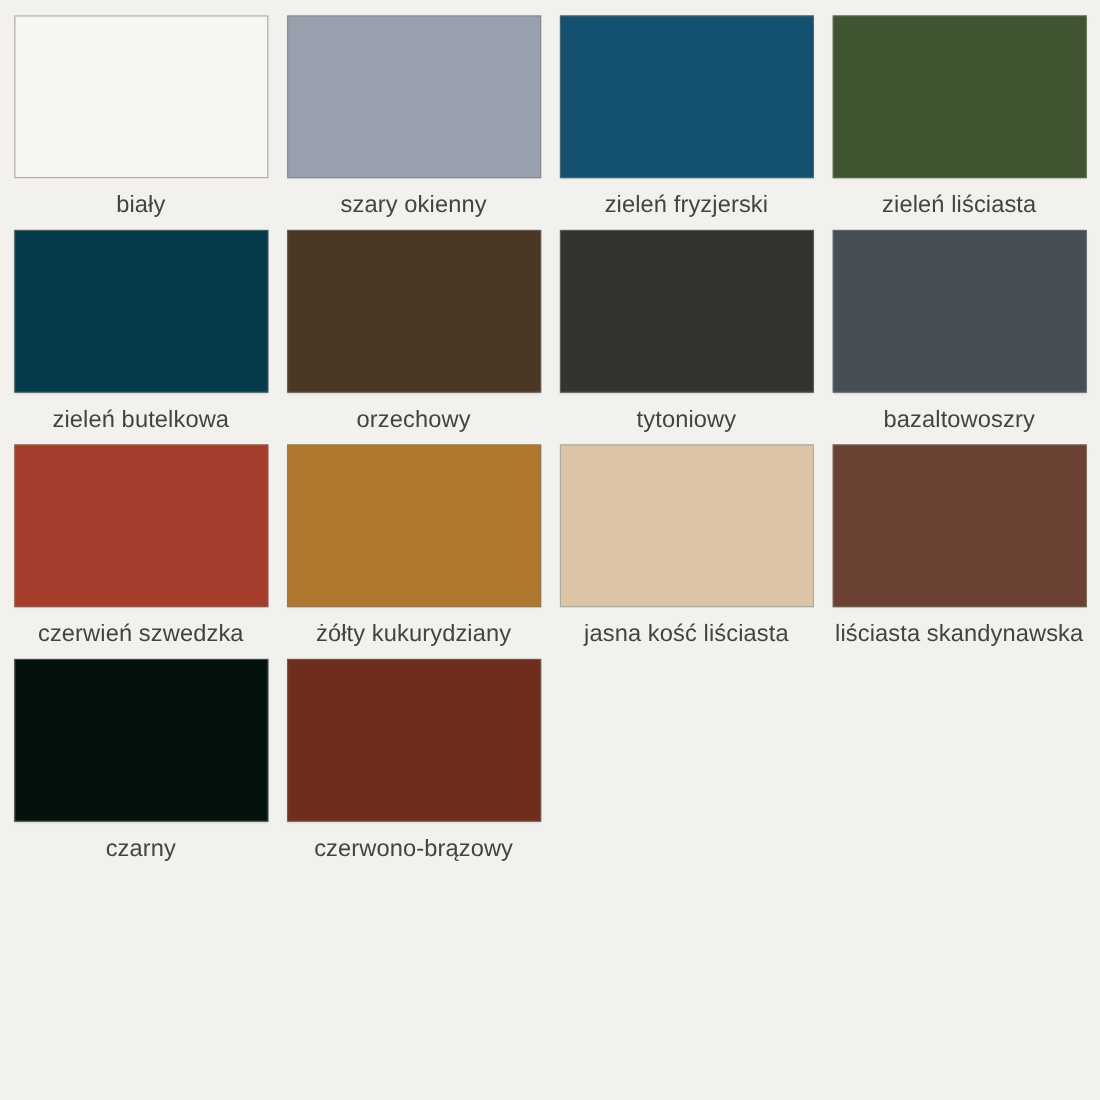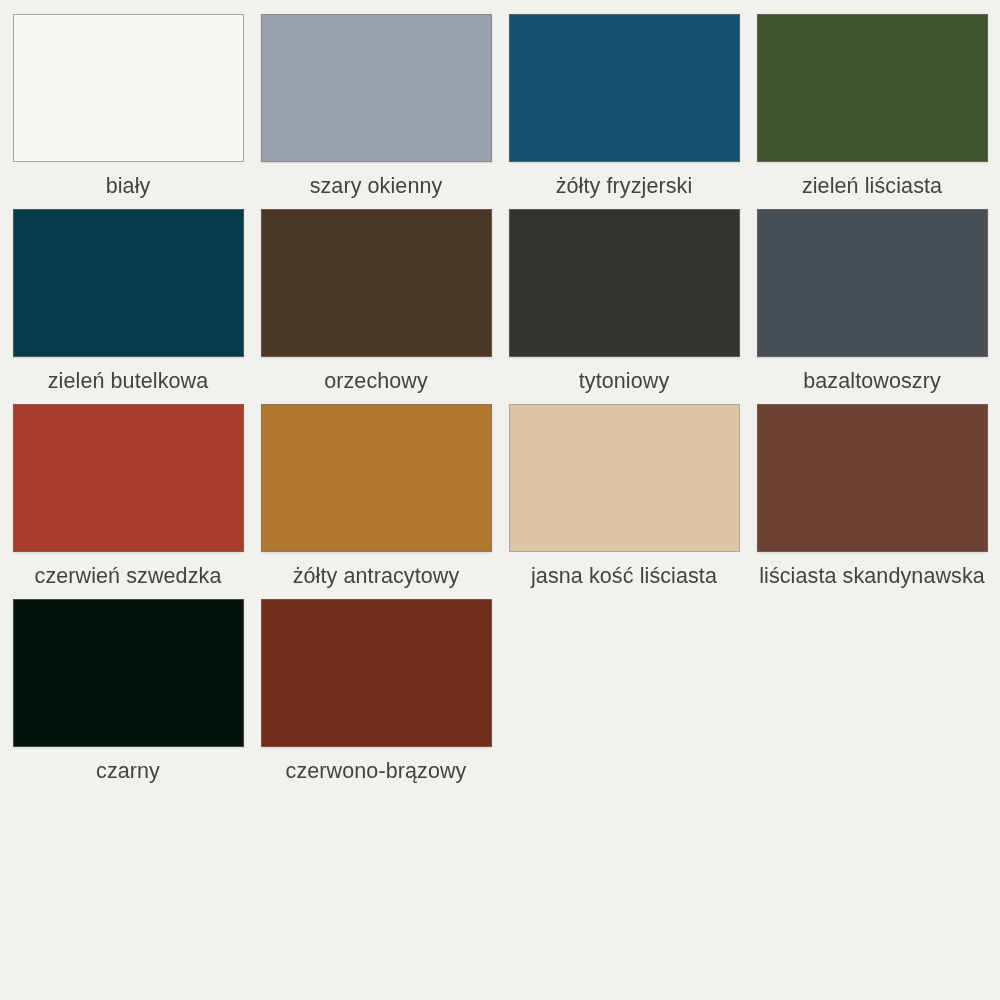--- a/index.html
+++ b/index.html
@@ -60,21 +60,21 @@
     <div class="swatch-cell">
       <div class="swatch-chip light-chip" style="background: rgb(247, 246, 242);"></div>
       <div class="swatch-label">biały</div>
     </div>
     <div class="swatch-cell">
       <div class="swatch-chip" style="background: rgb(151, 160, 172);"></div>
       <div class="swatch-label">szary okienny</div>
     </div>
     <div class="swatch-cell">
       <div class="swatch-chip" style="background: rgb(20, 80, 111);"></div>
-      <div class="swatch-label">żółty fryzjerski</div>
+      <div class="swatch-label">zieleń fryzjerski</div>
     </div>
     <div class="swatch-cell">
       <div class="swatch-chip" style="background: rgb(63, 85, 49);"></div>
       <div class="swatch-label">zieleń liściasta</div>
     </div>
     <div class="swatch-cell">
       <div class="swatch-chip" style="background: rgb(4, 58, 74);"></div>
       <div class="swatch-label">zieleń butelkowa</div>
     </div>
     <div class="swatch-cell">
@@ -88,21 +88,21 @@
     <div class="swatch-cell">
       <div class="swatch-chip" style="background: rgb(71, 78, 85);"></div>
       <div class="swatch-label">bazaltowoszry</div>
     </div>
     <div class="swatch-cell">
       <div class="swatch-chip" style="background: rgb(165, 60, 44);"></div>
       <div class="swatch-label">czerwień szwedzka</div>
     </div>
     <div class="swatch-cell">
       <div class="swatch-chip" style="background: rgb(176, 120, 47);"></div>
-      <div class="swatch-label">żółty antracytowy</div>
+      <div class="swatch-label">żółty kukurydziany</div>
     </div>
     <div class="swatch-cell">
       <div class="swatch-chip light-chip" style="background: rgb(219, 197, 166);"></div>
       <div class="swatch-label">jasna kość liściasta</div>
     </div>
     <div class="swatch-cell">
       <div class="swatch-chip" style="background: rgb(106, 65, 51);"></div>
       <div class="swatch-label">liściasta skandynawska</div>
     </div>
     <div class="swatch-cell">

